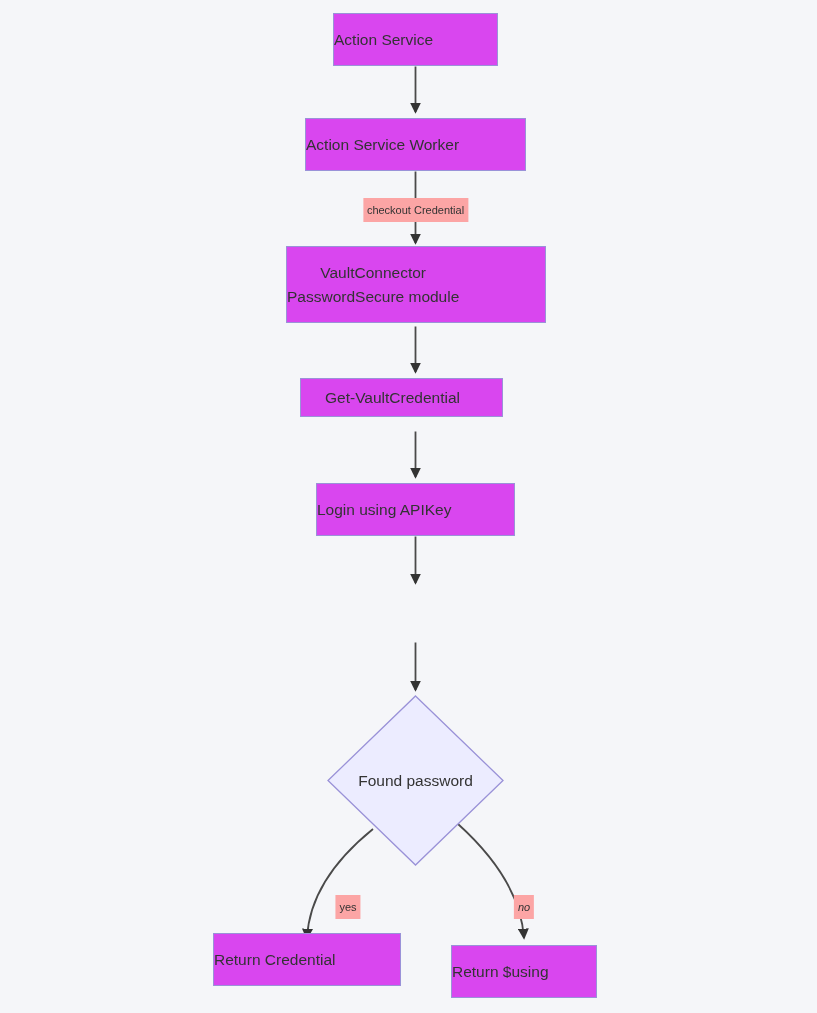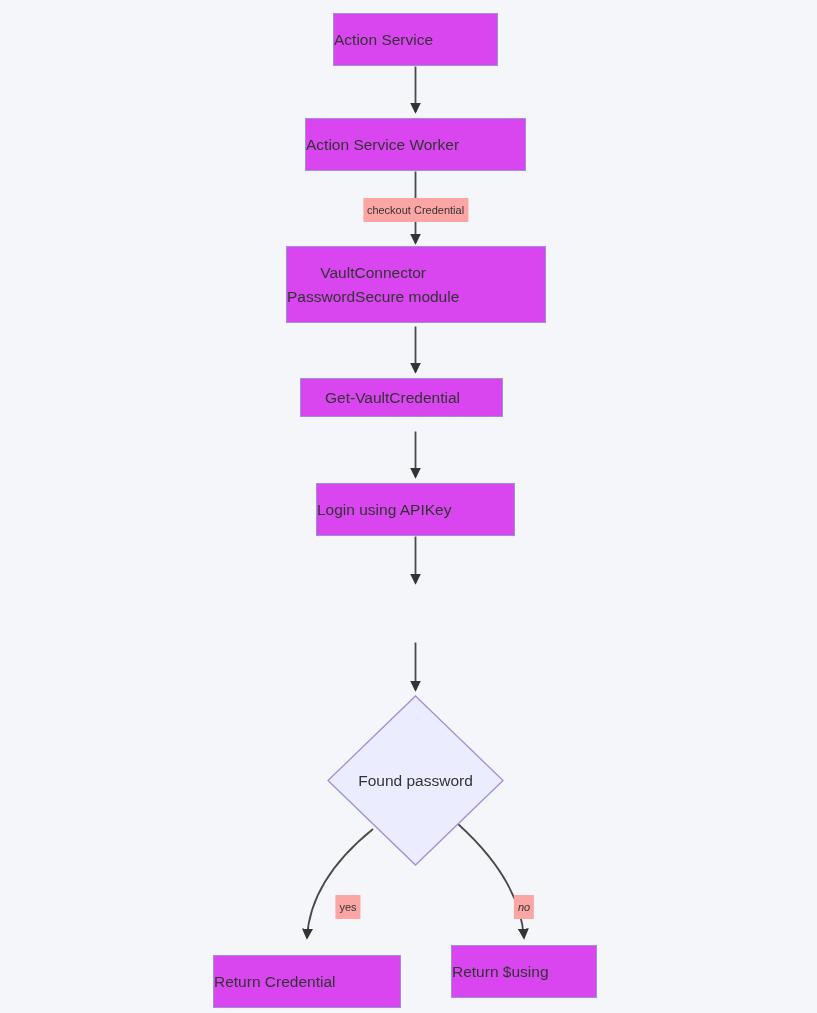--- a/index.html
+++ b/index.html
@@ -115,21 +115,21 @@
     <span>Login using APIKey</span>
   </div>
 
 
   <div class="diamond-label" style="left:328px; top:766px; width:175px; height:30px;">Found password</div>
 
   <div class="edge-label" style="left:307px; top:895px;margin-left:41px;">yes</div>
 
   <div class="edge-label" style="left:524px; top:895px;font-style:italic;">no</div>
 
-  <div class="node" style="left:213px; top:955px; width:188px; height:53px;">
+  <div class="node" style="left:213px; top:933px; width:188px; height:53px;">
     <span>Return Credential</span>
   </div>
 
   <div class="node" style="left:451px; top:945px; width:146px; height:53px;">
     <span>Return $using</span>
   </div>
 
 </div>
 
 </body></html>

